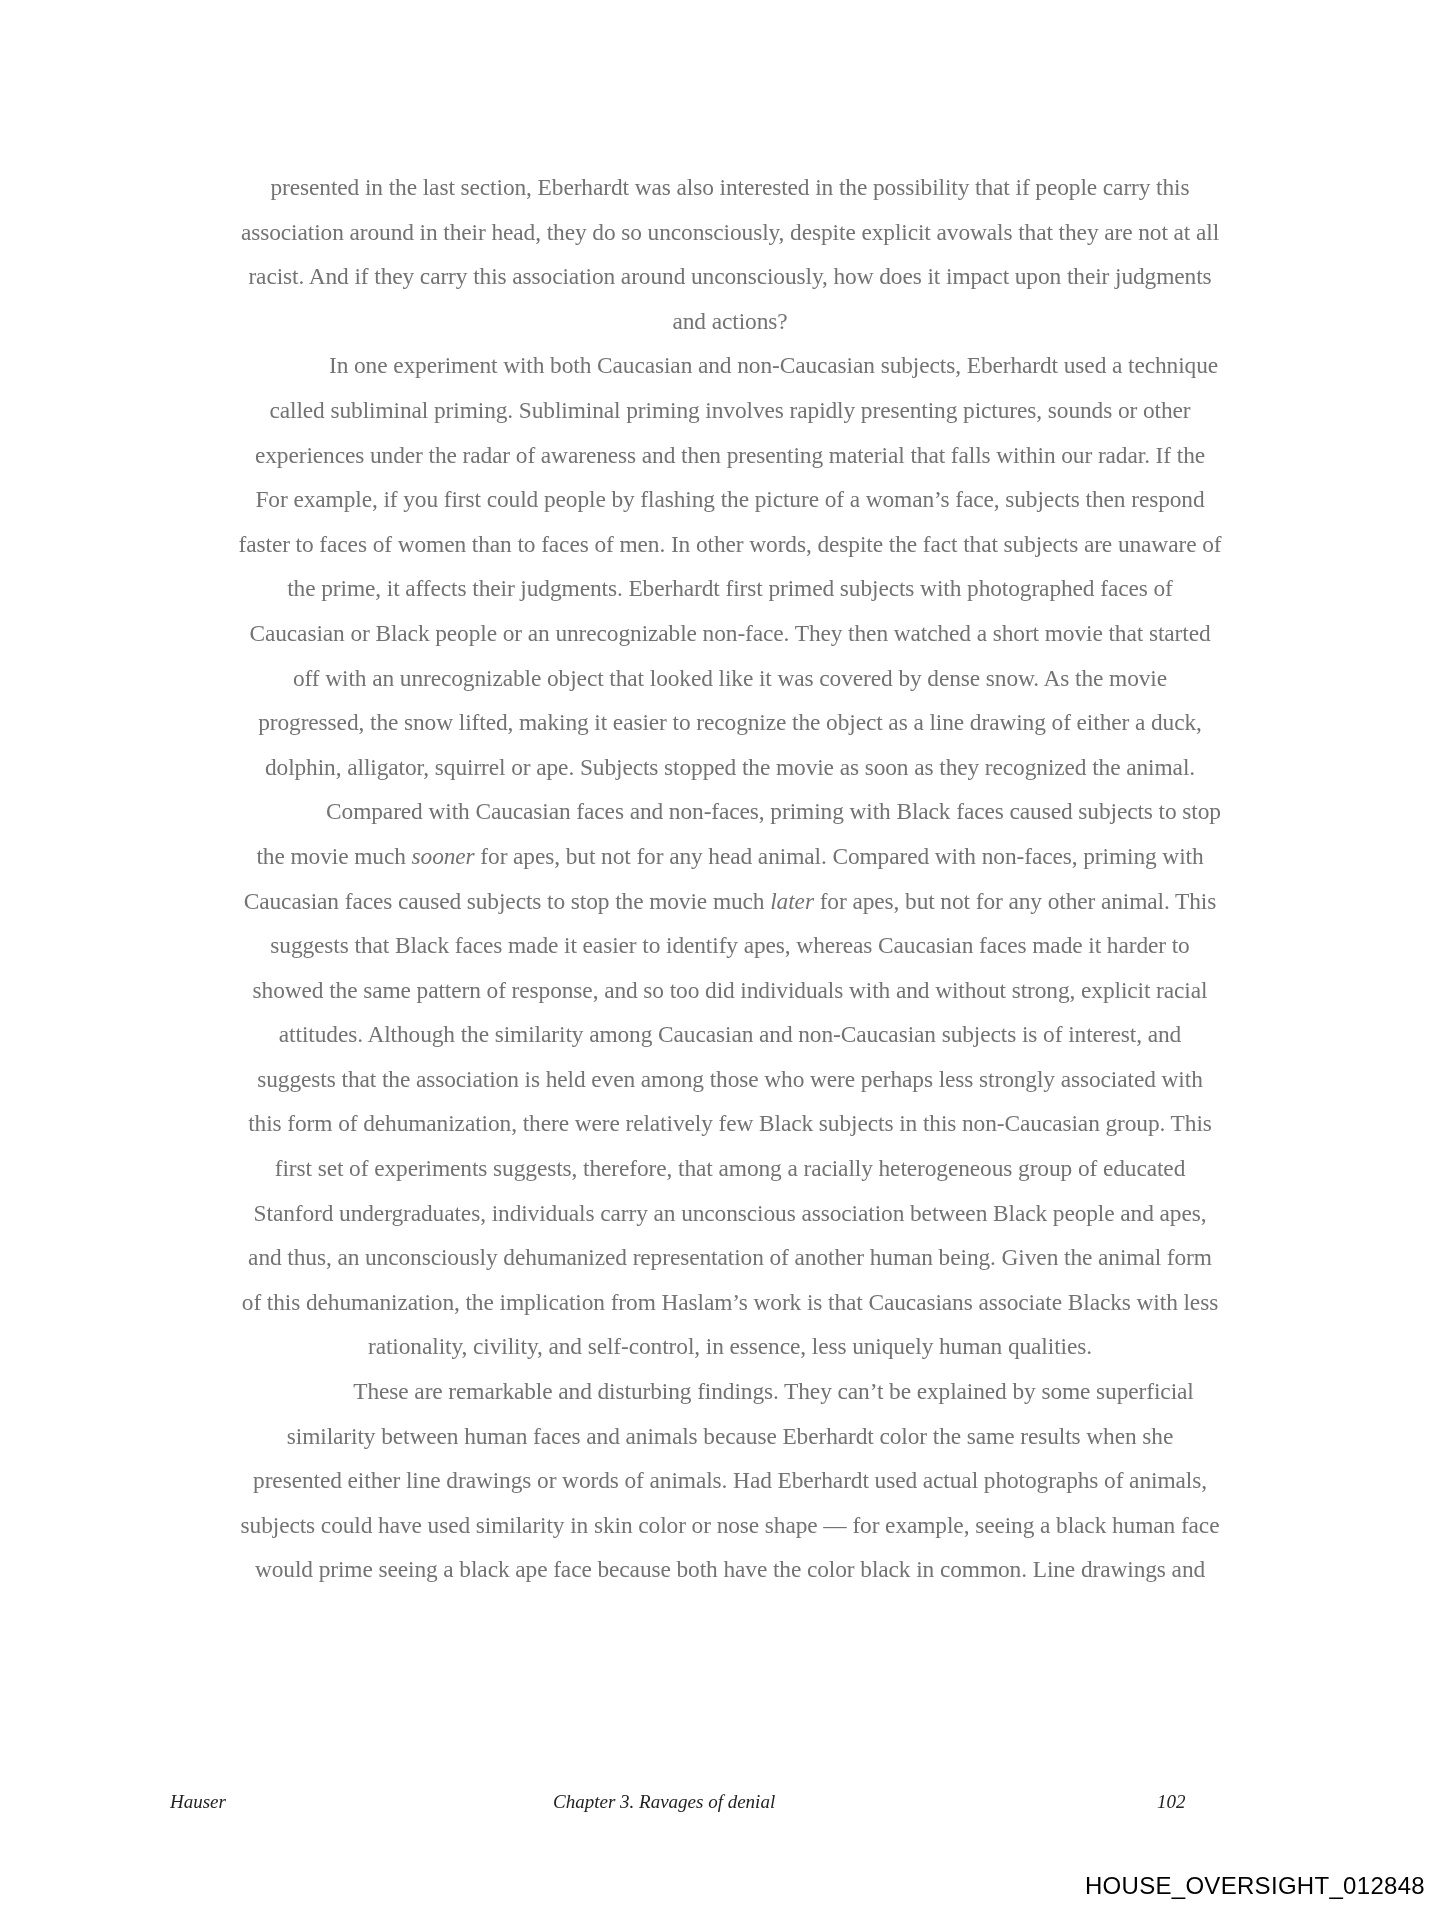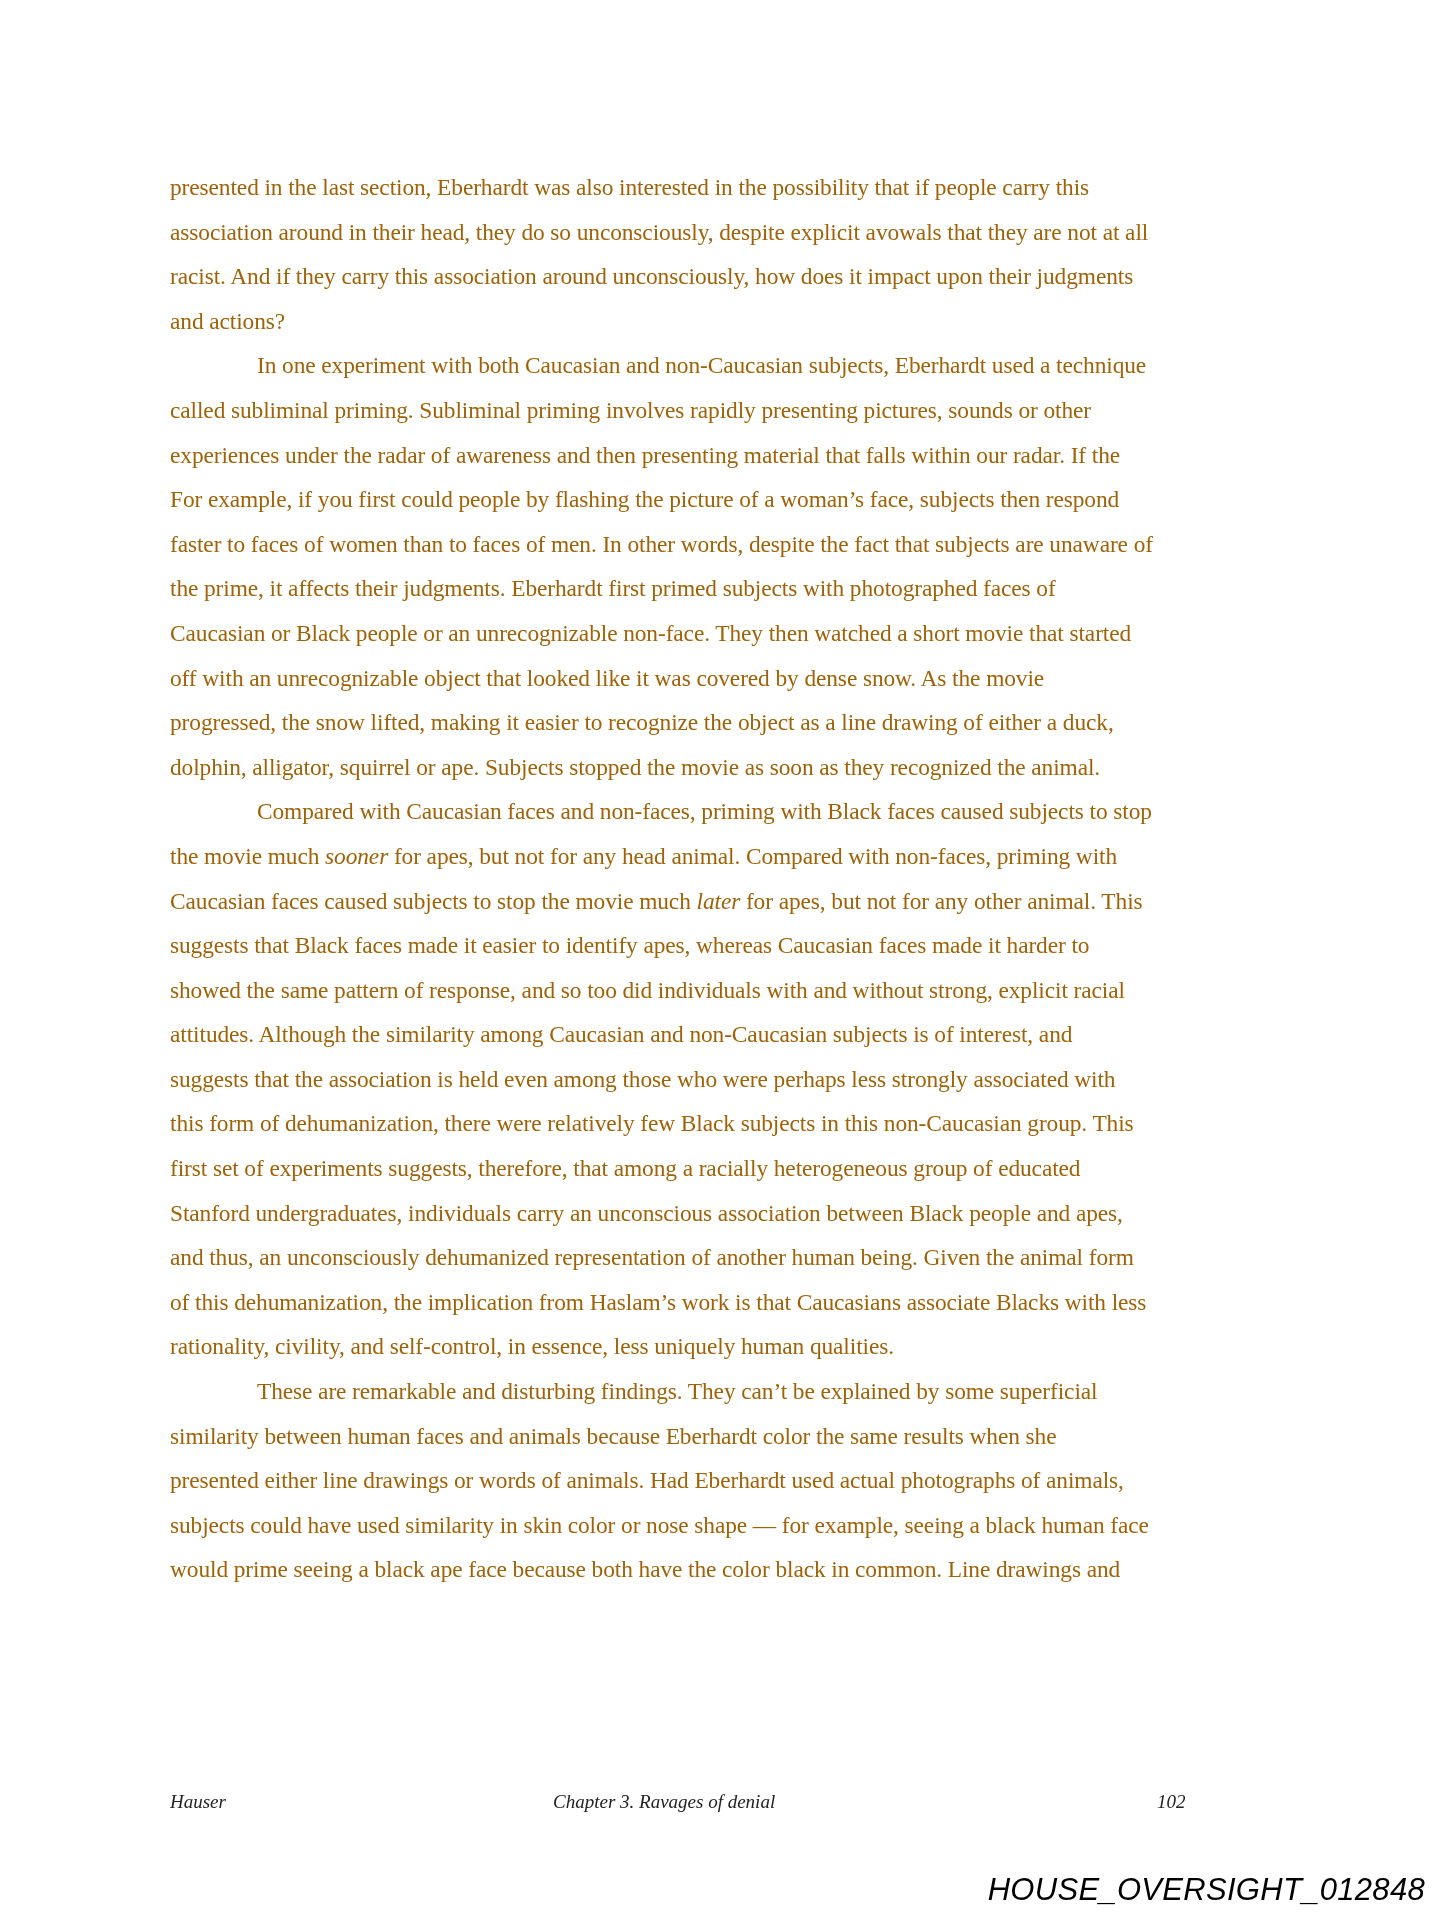--- a/index.html
+++ b/index.html
@@ -1,34 +1,34 @@
 <!DOCTYPE html>
 <html><head>
 <meta charset="utf-8">
 <style>
   html, body { margin: 0; padding: 0; background: #ffffff; }
   body { width: 1453px; height: 1920px; position: relative; overflow: hidden; }
   .page { position: absolute; left: 0; top: 0; width: 1453px; height: 1920px; background: #fff; }
   .body-text {
     position: absolute; left: 170px; top: 165px; width: 1120px;
     font-family: "Liberation Serif", serif; font-size: 23.4px; line-height: 44.6px;
-    color: #a16207; letter-spacing: -0.1px;
+    color: #737373; letter-spacing: -0.1px; text-align: center;
   }
   .line { white-space: nowrap; height: 44.6px; }
   .indent { padding-left: 87px; }
   .footer {
     position: absolute; top: 1754px; font-family: "Liberation Serif", serif;
     font-style: italic; font-size: 19px; color: #222; margin-top: 37px;
   }
   .f-author { left: 170px; }
   .f-chapter { left: 553px; font-style: italic; }
   .f-page { left: 1157px; }
   .stamp {
     position: absolute; right: 28px; top: 1872px;
-    font-family: "Liberation Sans", sans-serif; font-size: 31px; color: #000; letter-spacing: 0.3px; font-style: italic;
+    font-family: "Liberation Sans", sans-serif; font-size: 24px; color: #000; letter-spacing: 0.3px;
   }
 </style>
 </head>
 <body>
 
 <div class="page">
   <div class="body-text" id="body-text">
       <div>
         <div class="line"><span>presented in the last section, Eberhardt was also interested in the possibility that if people carry this</span></div>
         <div class="line"><span>association around in their head, they do so unconsciously, despite explicit avowals that they are not at all</span></div>

